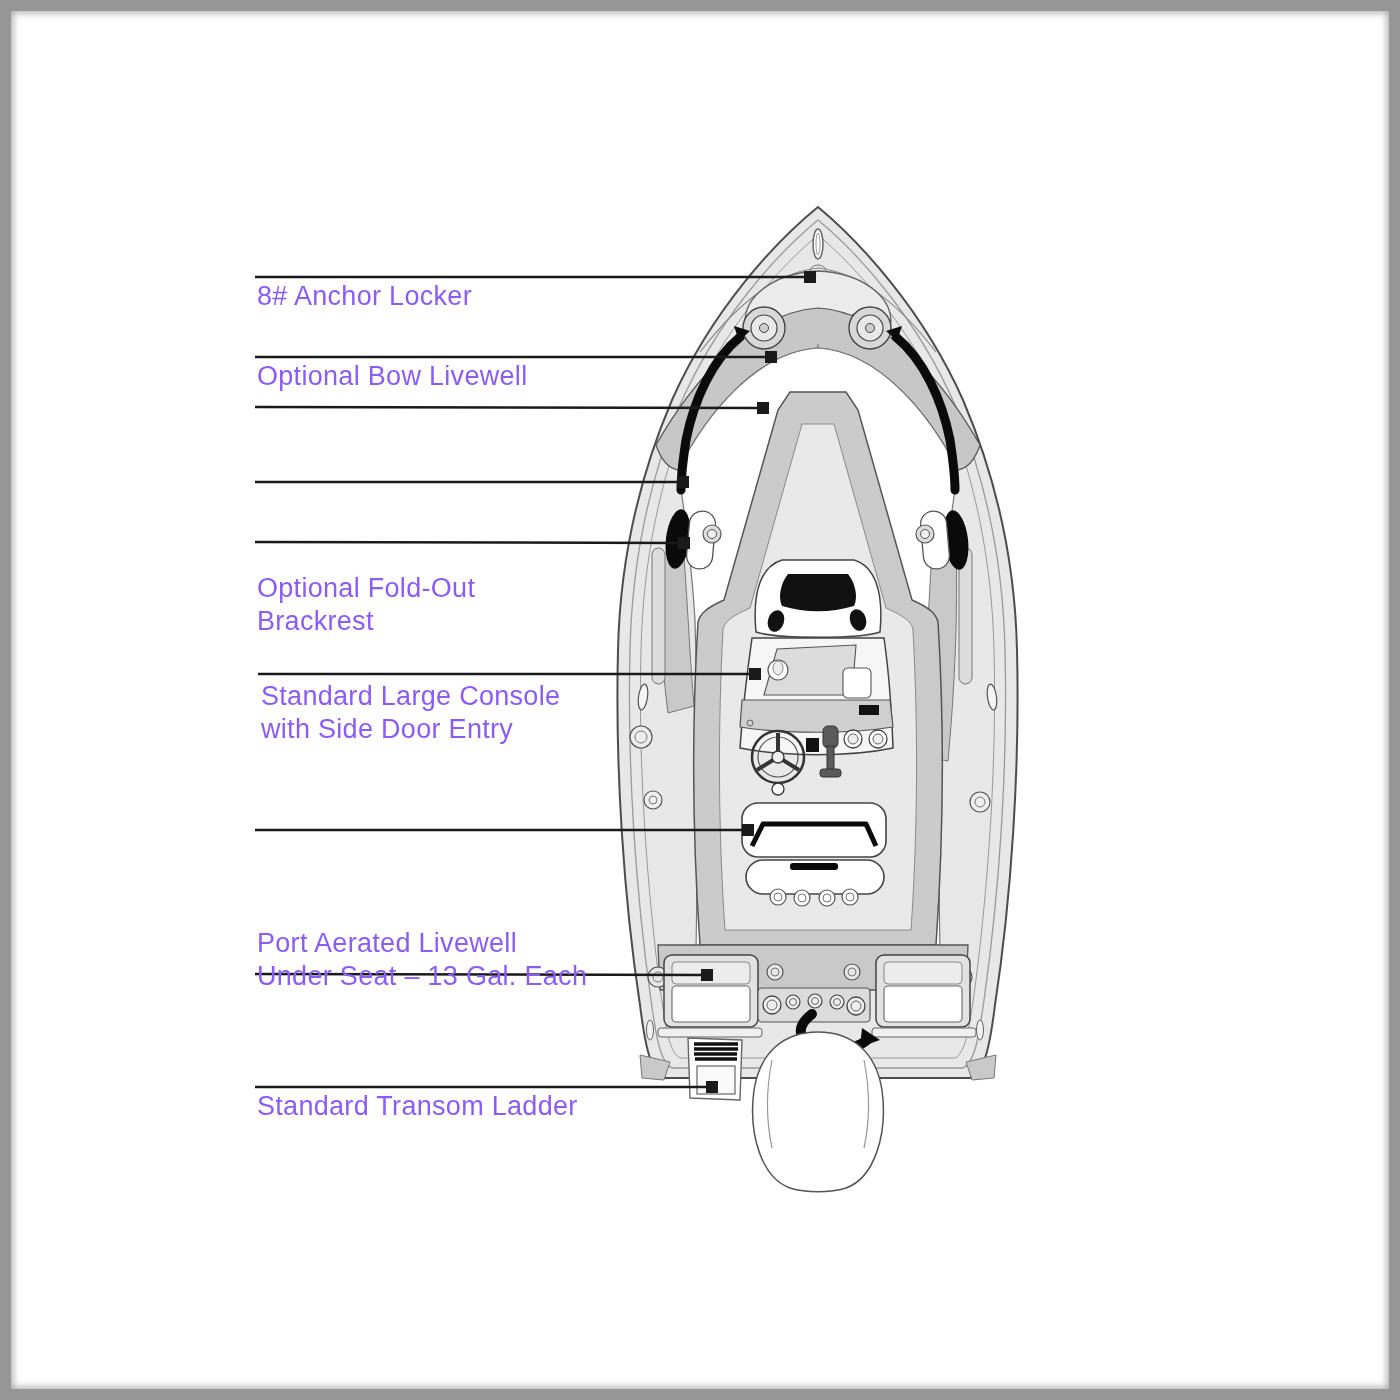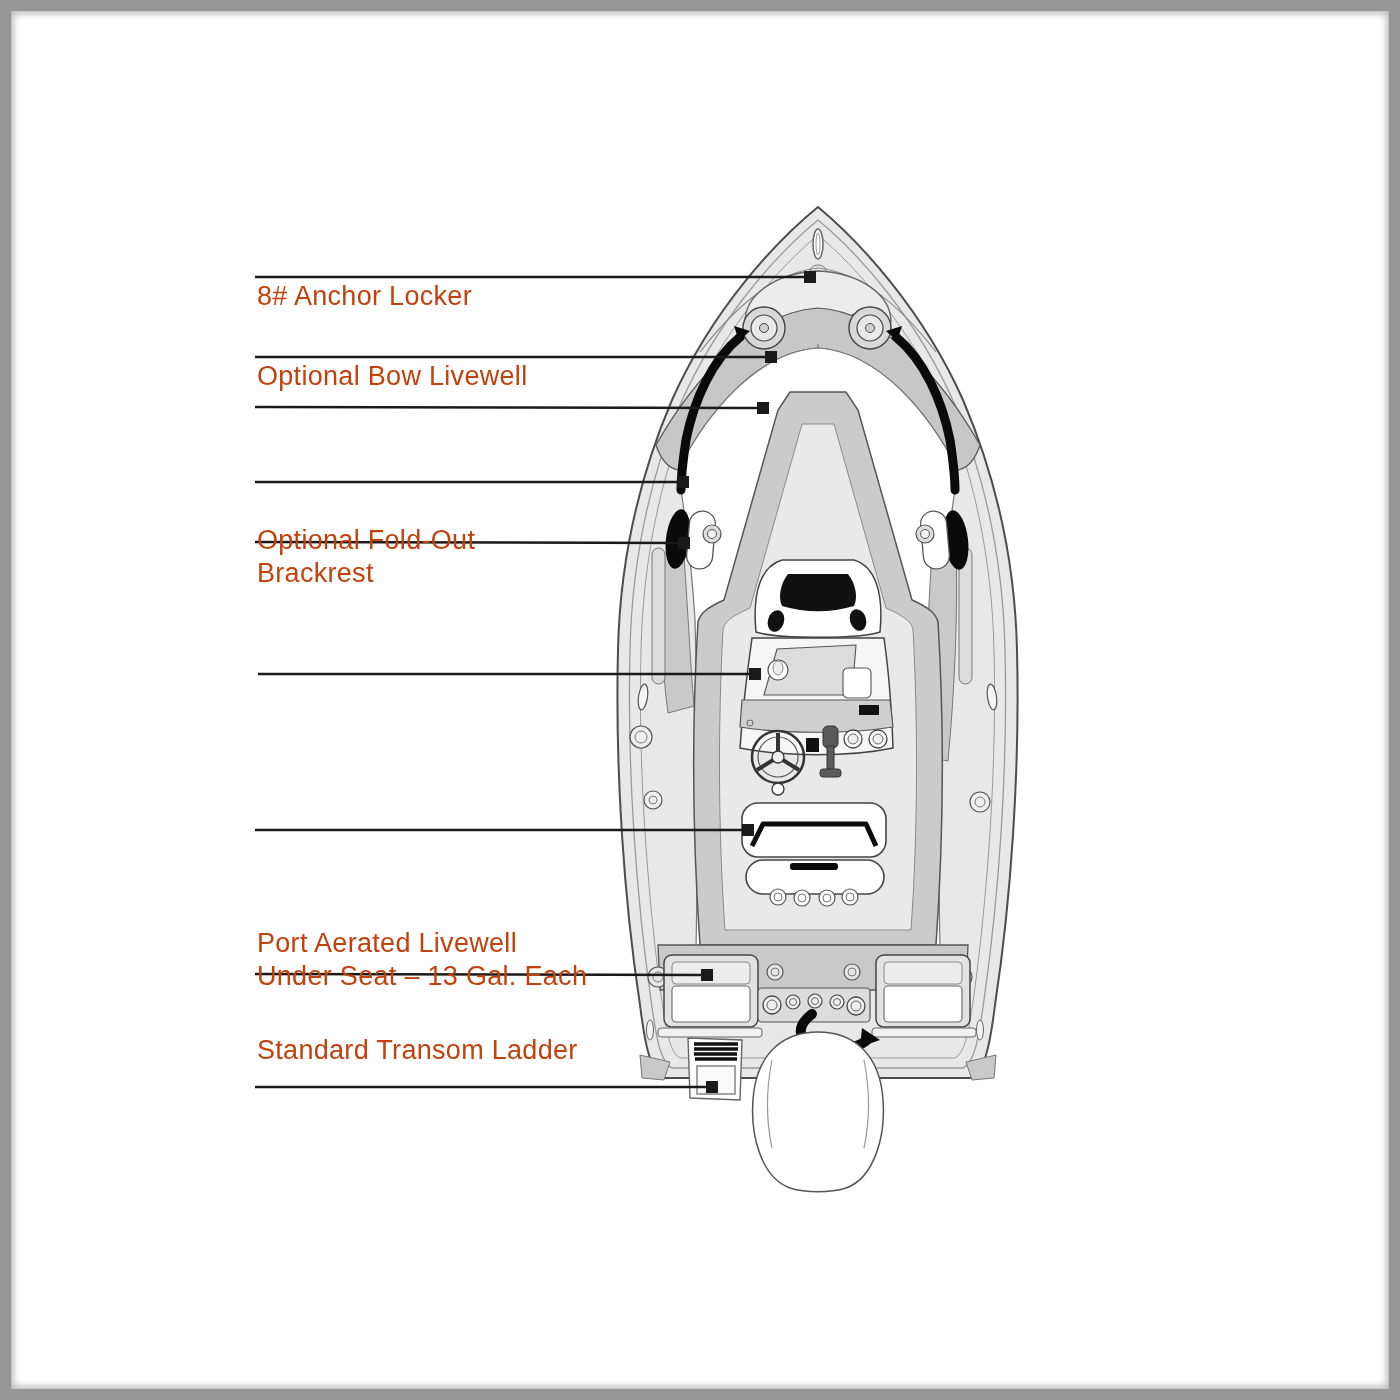--- a/index.html
+++ b/index.html
@@ -9,24 +9,24 @@
   }
   .frame{
     position:absolute;inset:0;pointer-events:none;
     border:11px solid #969696;
     box-shadow:inset 0 0 7px 2px rgba(110,110,110,.55);
   }
   svg.art{position:absolute;left:0;top:0;width:1400px;height:1400px;}
   .callout{
     position:absolute;left:257px;
     font-size:27px;line-height:33px;letter-spacing:.3px;
-    color:#c2410c;white-space:pre-line;
+    color:#8b5cf6;white-space:pre-line;
   }
-  .c1{top:280px}.c2{top:360px}.c3{top:410px}.c4{top:486px}.c5{top:524px}
-  .c6{top:680px;left:261px}.c7{top:836px}.c8{top:927px}.c9{top:1034px}
+  .c1{top:280px}.c2{top:360px}.c3{top:410px}.c4{top:486px}.c5{top:572px}
+  .c6{top:680px;left:261px}.c7{top:836px}.c8{top:927px}.c9{top:1090px}
 </style>
 </head>
 <body>
 
 <div class="stage">
   <svg class="art" viewBox="0 0 1400 1400">
 
     <g>
       <path d="M 818 207 C 775 242 712 310 672 400 C 640 475 620 560 618 650 C 615 770 624 900 640 1005 C 645 1045 650 1072 665 1078 L 970 1078 C 985 1072 990 1045 995 1005 C 1011 900 1020 770 1017 650 C 1015 560 995 475 963 400 C 923 310 860 242 818 207 Z" fill="#e8e8e8" stroke="#4d4d4d" stroke-width="2"></path>
       <path d="M 818 220 C 778 253 718 318 680 405 C 650 478 632 560 630 650 C 627 768 636 895 651 1000 C 656 1036 660 1062 672 1068 L 963 1068 C 975 1062 979 1036 984 1000 C 999 895 1008 768 1005 650 C 1003 560 985 478 955 405 C 917 318 858 253 818 220 Z" fill="none" stroke="#9a9a9a" stroke-width="1.3"></path>
@@ -251,18 +251,20 @@
       <rect x="742" y="824" width="12" height="12"></rect>
       <rect x="701" y="969" width="12" height="12"></rect>
       <rect x="706" y="1081" width="12" height="12"></rect>
     </g>
   </svg>
 
   <div class="callout c1"><span>8# Anchor Locker</span></div>
   <div class="callout c2"><span>Optional Bow Livewell</span></div>
   <div class="callout c5"><span>Optional Fold-Out
 Brackrest</span></div>
+  <div class="callout c6"><span>Standard Large Console
+with Side Door Entry</span></div>
   <div class="callout c8"><span>Port Aerated Livewell
 Under Seat – 13 Gal. Each</span></div>
   <div class="callout c9"><span>Standard Transom Ladder</span></div>
 
   <div class="frame"></div>
 </div>
 
 </body></html>

